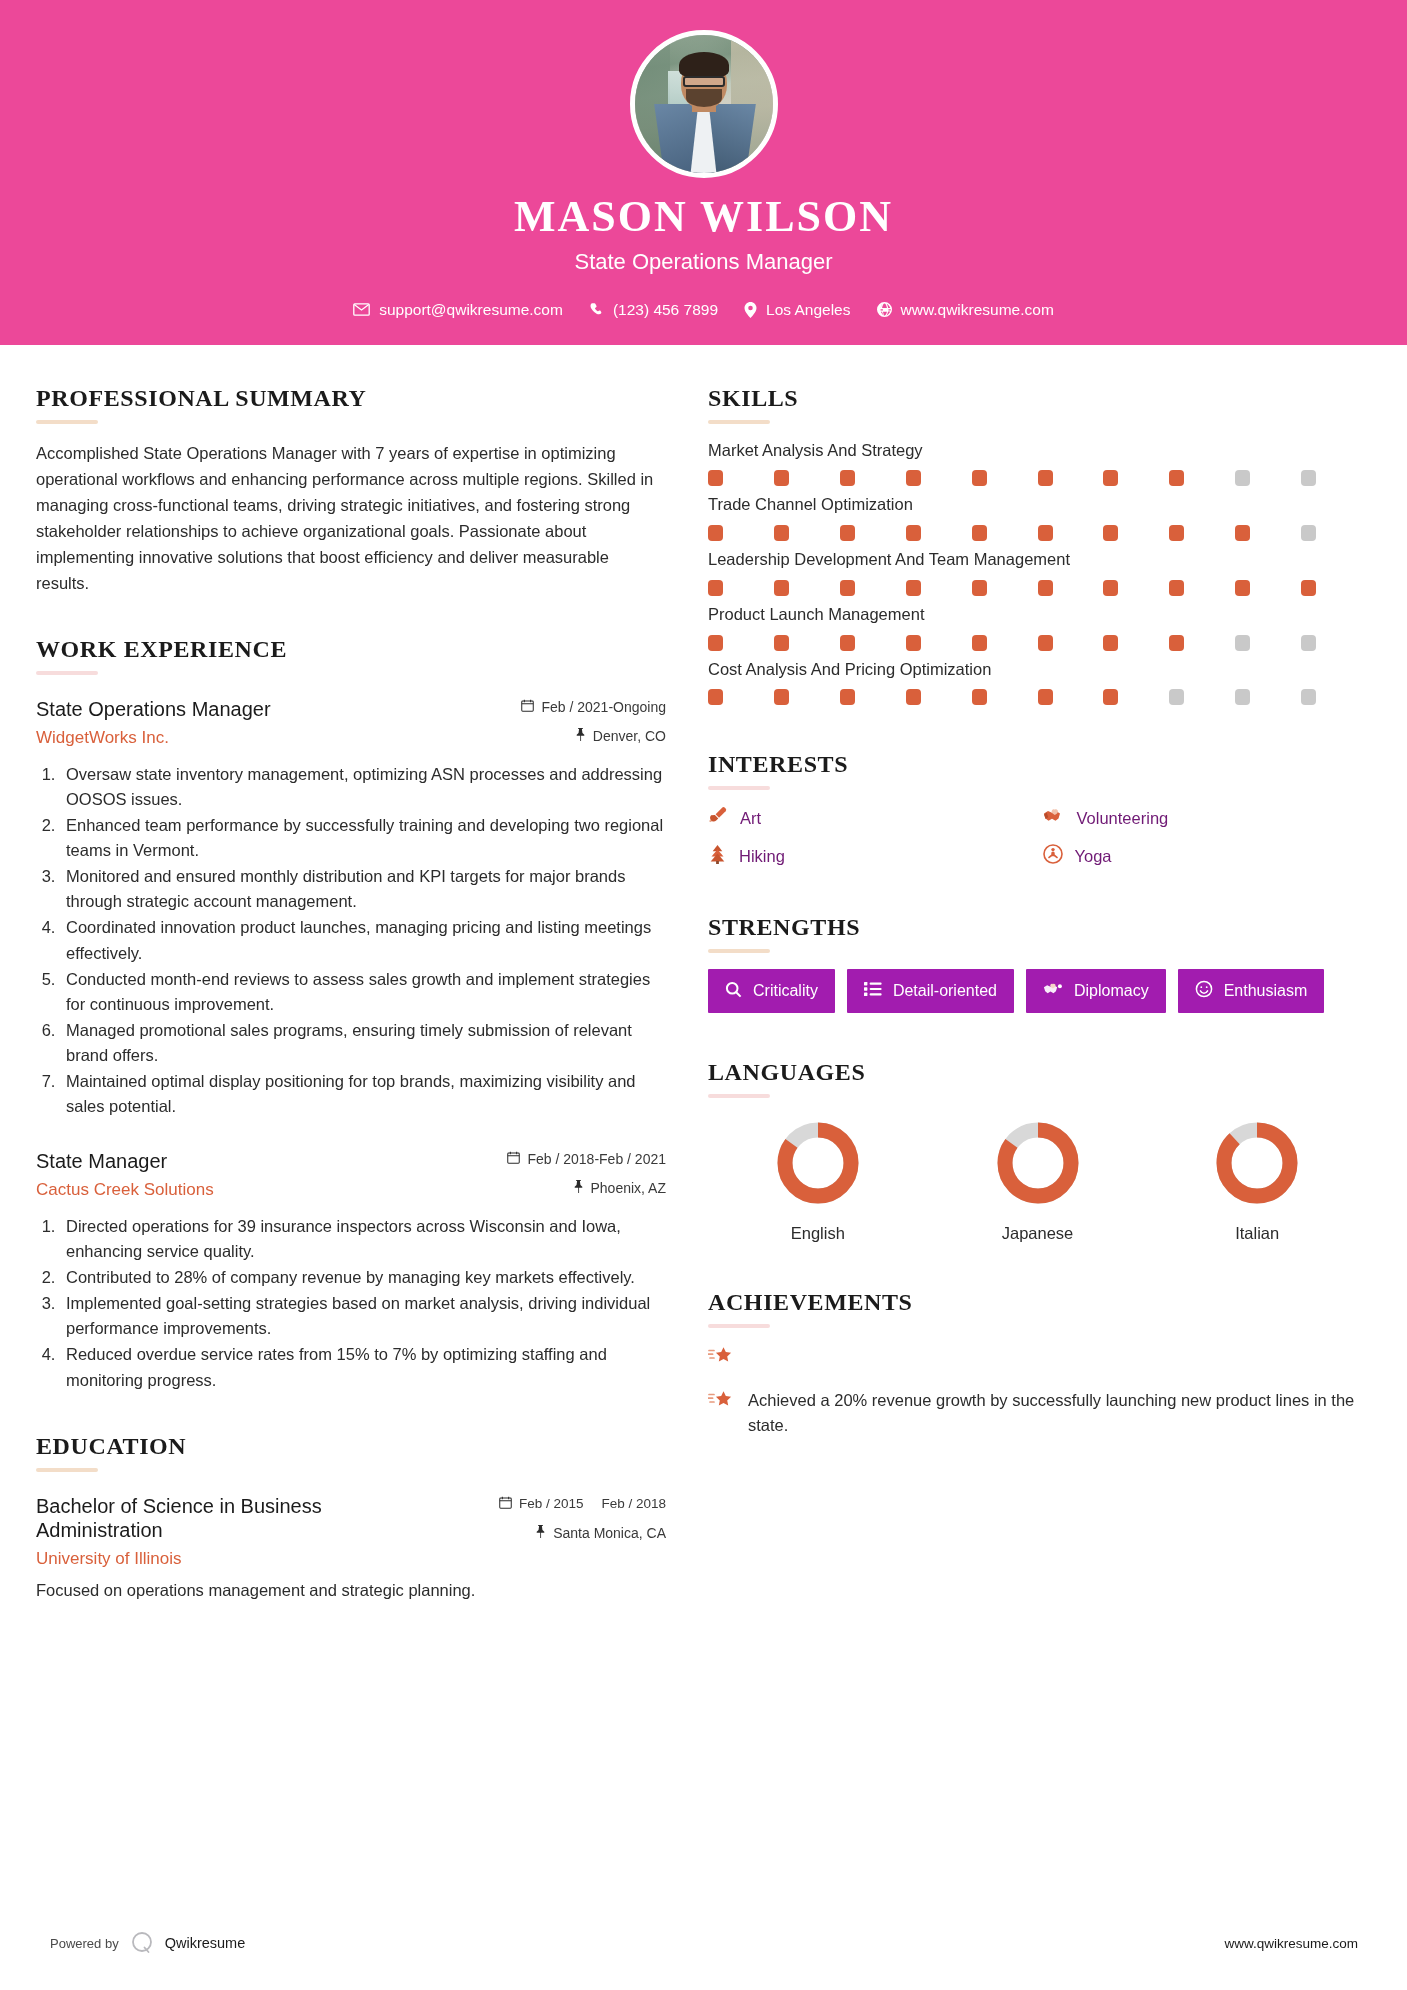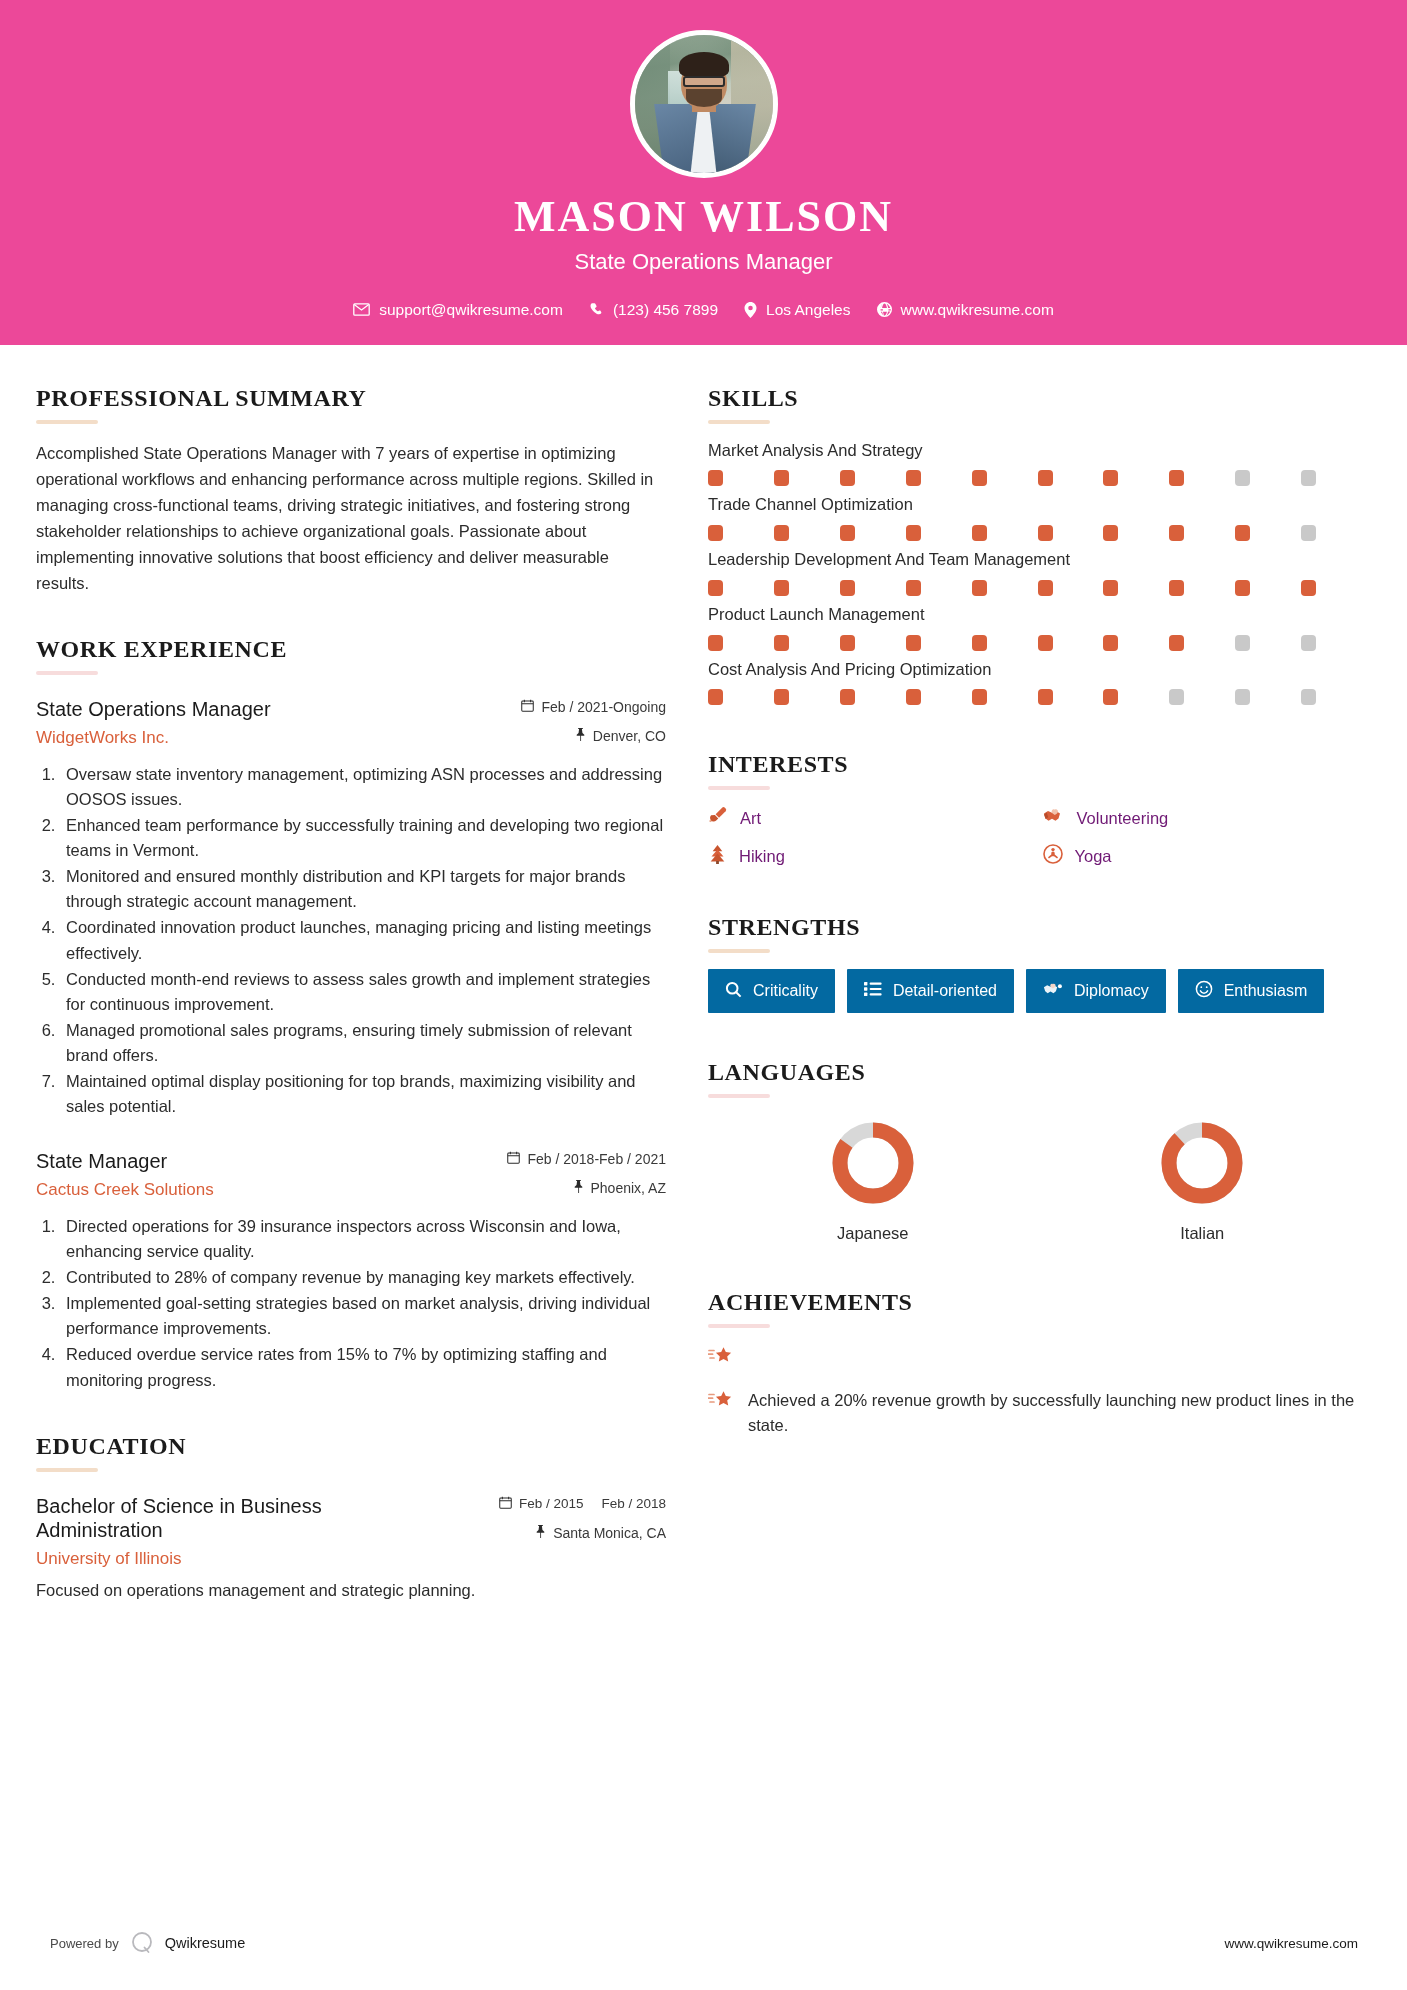--- a/index.html
+++ b/index.html
@@ -147,21 +147,21 @@
   .dot-slot { flex: 1 1 0; display: flex; }
 
   .interests-grid {
     display: grid; grid-template-columns: 1fr 1fr;
     row-gap: 14px; column-gap: 10px; margin-top: 4px;
   }
   .interest { display: flex; align-items: center; gap: 12px; font-size: 16.5px; color: #701a75; }
 
   .strength-wrap { display: flex; flex-wrap: wrap; gap: 12px; margin-top: 2px; }
   .strength-chip {
-    background: #0369a1; color: #ffffff;
+    background: #a21caf; color: #ffffff;
     padding: 11px 17px; font-size: 16px;
     display: flex; align-items: center; gap: 11px;
     border-radius: 1px;
   }
 
   .lang-row { display: flex; gap: 0; margin-top: 18px; }
   .lang-item { flex: 1 1 0; text-align: center; }
   .donut { width: 94px; height: 94px; margin: 0 auto; }
   .lang-label { margin-top: 14px; font-size: 16.5px; color: #2c2c2c; }
 
@@ -637,20 +637,27 @@
       </div>
 
       <h2 class="sec gap-top">LANGUAGES</h2>
       <div class="rule pink"></div>
       <div class="lang-row">
         <div class="lang-item">
           <div class="donut"><svg viewBox="0 0 94 94" width="94" height="94">
                 <circle cx="47" cy="47" r="33" fill="none" stroke="#d8d8d8" stroke-width="15"></circle>
                 <circle cx="47" cy="47" r="33" fill="none" stroke="#d9603b" stroke-width="15" stroke-dasharray="176.2433478663874 31.101767270538943" transform="rotate(-90 47 47)"></circle>
               </svg></div>
+          <div class="lang-label">English</div>
+        </div>
+        <div class="lang-item">
+          <div class="donut"><svg viewBox="0 0 94 94" width="94" height="94">
+                <circle cx="47" cy="47" r="33" fill="none" stroke="#d8d8d8" stroke-width="15"></circle>
+                <circle cx="47" cy="47" r="33" fill="none" stroke="#d9603b" stroke-width="15" stroke-dasharray="176.2433478663874 31.101767270538943" transform="rotate(-90 47 47)"></circle>
+              </svg></div>
           <div class="lang-label">Japanese</div>
         </div>
         <div class="lang-item">
           <div class="donut"><svg viewBox="0 0 94 94" width="94" height="94">
                 <circle cx="47" cy="47" r="33" fill="none" stroke="#d8d8d8" stroke-width="15"></circle>
                 <circle cx="47" cy="47" r="33" fill="none" stroke="#d9603b" stroke-width="15" stroke-dasharray="182.4637013204952 24.88141381643115" transform="rotate(-90 47 47)"></circle>
               </svg></div>
           <div class="lang-label">Italian</div>
         </div>
       </div>

